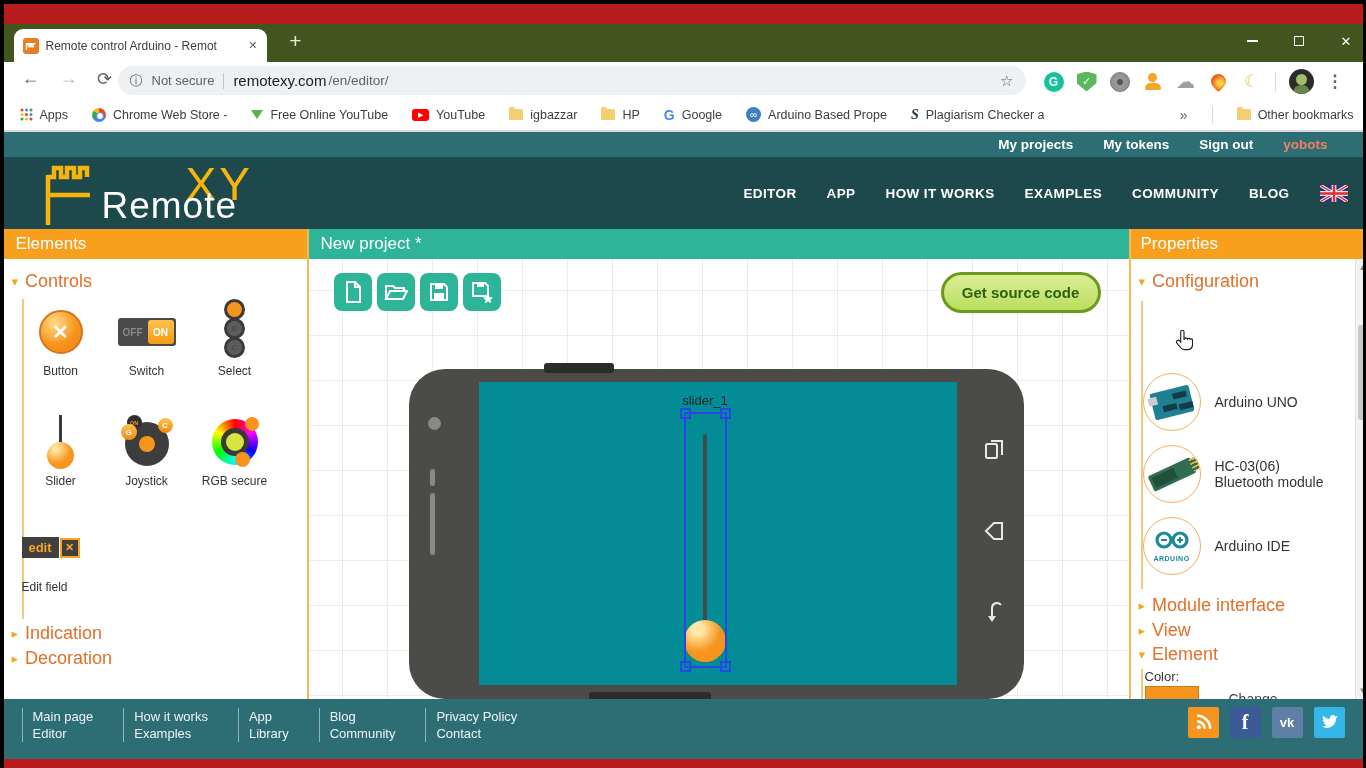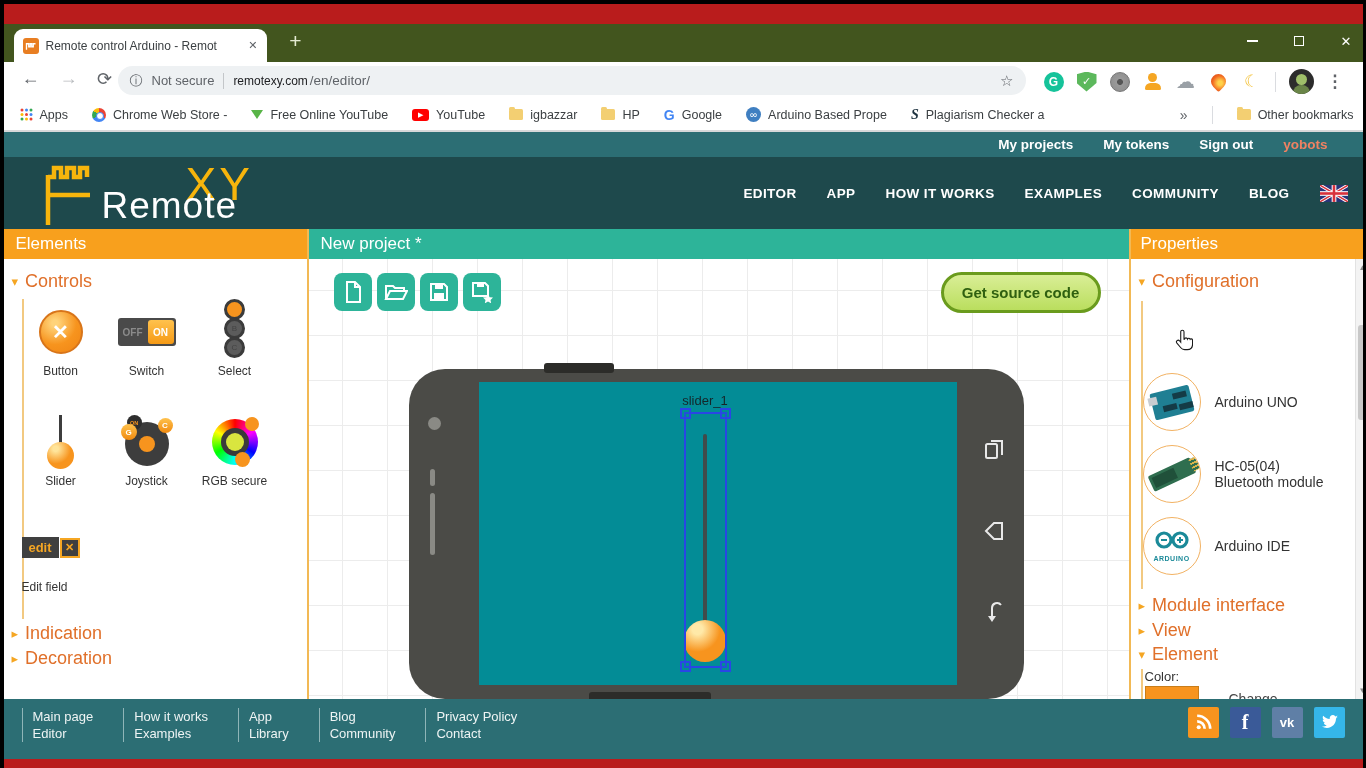--- a/index.html
+++ b/index.html
@@ -17,21 +17,21 @@
   .winctl { position:absolute; right:0; top:0; height:34px; display:flex; }
   .wbtn { width:47px; height:34px; display:flex; align-items:center; justify-content:center; color:#fff; font-size:13px; }
   .minbar { width:11px; height:2px; background:#fff; display:block; }
   .maxbox { width:10px; height:10px; border:1.6px solid #fff; display:block; }
 
   .addressbar { position:absolute; left:0; top:58px; width:1366px; height:37px; background:#fff; }
   .navic { position:absolute; top:6px; font-size:18px; color:#5f6368; width:26px; text-align:center; }
   .urlpill { position:absolute; left:114px; top:4px; width:908px; height:29px; background:#eef1f3; border-radius:15px; display:flex; align-items:center; padding:0 12px; gap:9px; }
   .sec-txt { font-size:13px; color:#5f6368; }
   .url-sep { width:1px; height:16px; background:#c3c6c9; }
-  .url-host { font-size:12px; color:#202124; }
+  .url-host { font-size:15px; color:#202124; }
   .url-path { font-size:13.5px; color:#5f6368; }
   .star { margin-left:auto; font-size:15px; color:#5f6368; }
   .extrow { position:absolute; left:1040px; top:7px; display:flex; gap:13px; align-items:center; }
   .ext { width:20px; height:20px; display:flex; align-items:center; justify-content:center; }
   .ext-grammarly { background:#15c39a; border-radius:50%; color:#fff; font-size:12px; font-weight:bold; }
   .ext-shield { background:#5cb85c; color:#fff; font-size:11px; clip-path:polygon(50% 0,100% 14%,100% 58%,50% 100%,0 58%,0 14%); }
   .ext-reel { background:radial-gradient(circle at 50% 50%, #555 22%, #9a9a9a 24%, #8c8c8c 100%); border-radius:50%; border:1px solid #777; }
   .ext-person { position:relative; }
   .ext-person::before { content:""; position:absolute; left:5px; top:1px; width:9px; height:9px; background:#f5a623; border-radius:50%; }
   .ext-person::after { content:""; position:absolute; left:2px; top:11px; width:16px; height:7px; background:#f5a623; border-radius:7px 7px 2px 2px; }
@@ -499,21 +499,21 @@
           <div class="uno-board"></div>
         </div>
       <div class="cfg-lbls">Arduino UNO</div>
     </div>
 
     <div class="cfg-item" style="top:216px">
       <div class="cfg-circle">
           <div class="hc-board"></div>
         </div>
       <div class="cfg-lbls">
-        <div>HC-05(04)</div>
+        <div>HC-03(06)</div>
         <div>Bluetooth module</div>
       </div>
     </div>
 
     <div class="cfg-item" style="top:288px">
       <div class="cfg-circle">
         <div class="ide-logo">
           <svg width="40" height="20" viewBox="0 0 40 20">
               <circle cx="12" cy="9" r="7" fill="none" stroke="#1b8a99" stroke-width="3.2"></circle>
               <circle cx="28" cy="9" r="7" fill="none" stroke="#1b8a99" stroke-width="3.2"></circle>

